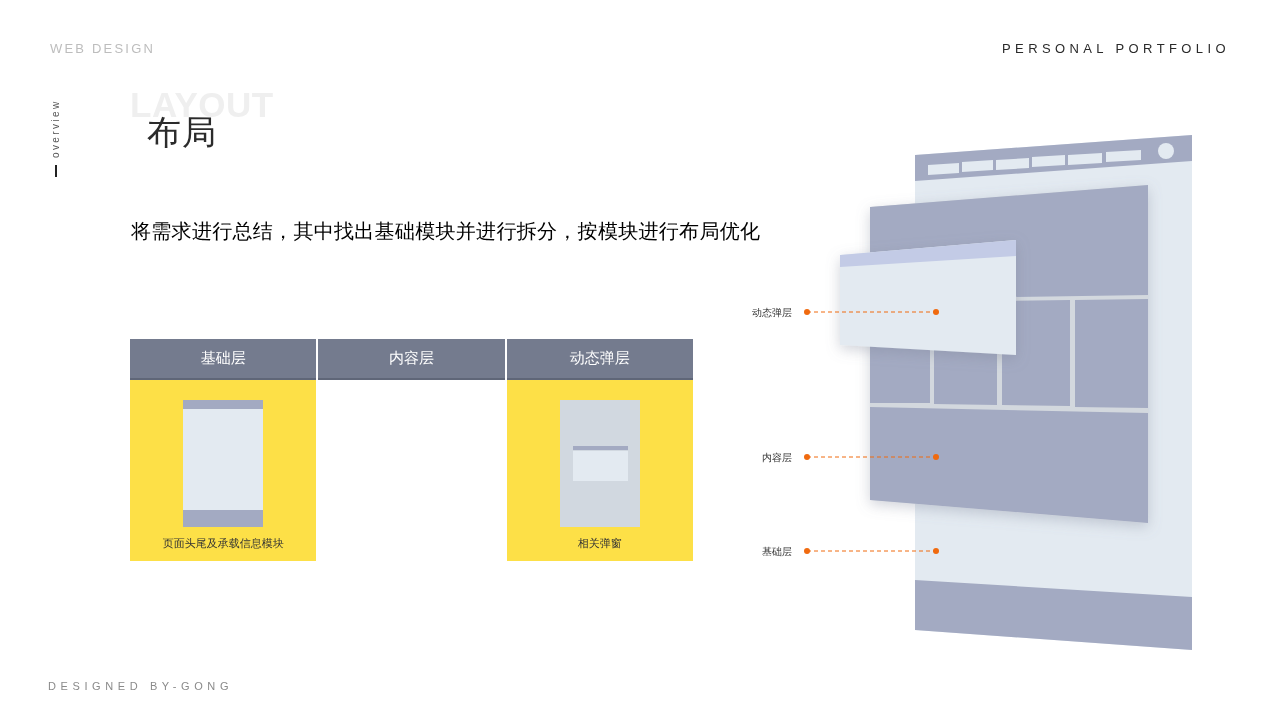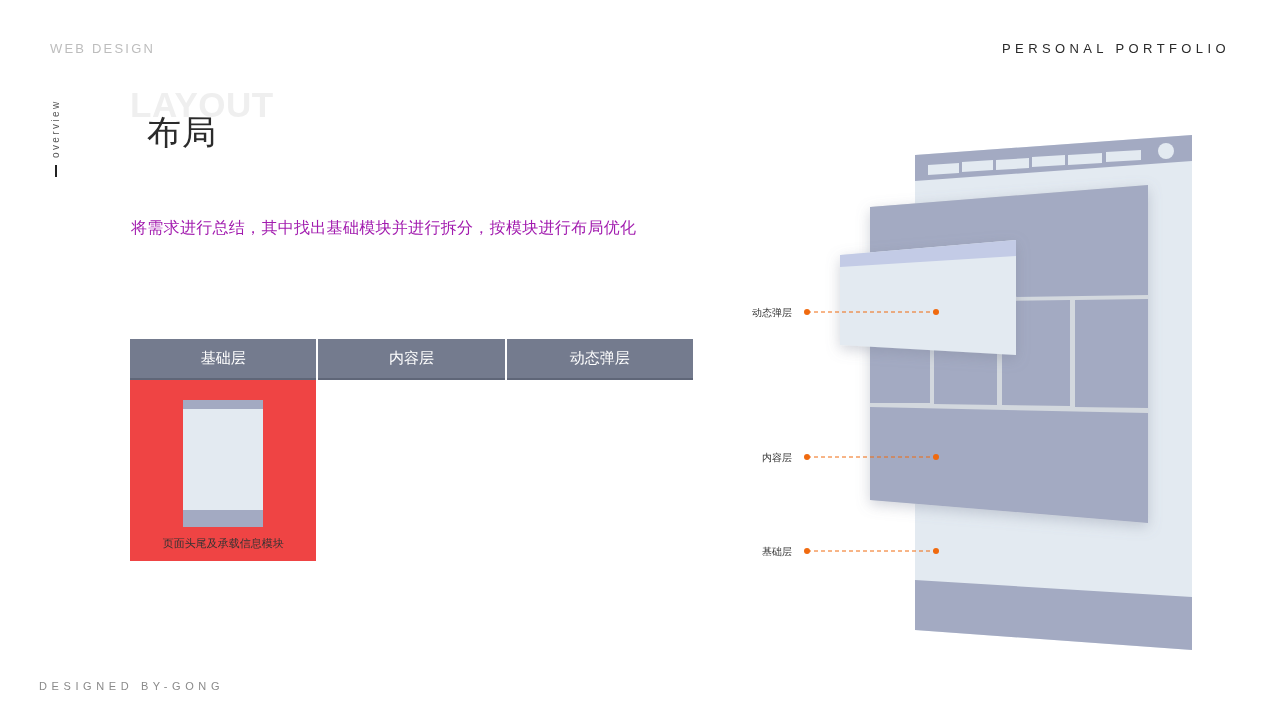--- a/index.html
+++ b/index.html
@@ -1,35 +1,35 @@
 <!DOCTYPE html>
 <html><head>
 <meta charset="utf-8">
 <style>
   * { margin: 0; padding: 0; box-sizing: border-box; }
   html, body { width: 1280px; height: 720px; background: #ffffff; overflow: hidden; }
   body { position: relative; font-family: "DejaVu Sans", "Liberation Sans", sans-serif; color: #333; }
 
   .top-left { position: absolute; left: 50px; top: 41px; font-family: "Liberation Sans", sans-serif; font-size: 13px; letter-spacing: 2.2px; color: #bdbdbd; }
   .top-right { position: absolute; right: 50px; top: 41px; font-family: Liberation Sans, sans-serif; font-size: 13px; letter-spacing: 4.4px; color: #2a2a2a; }
-  .bottom-left { position: absolute; left: 39px; top: 680px; font-family: "Liberation Sans", sans-serif; font-size: 11px; letter-spacing: 4.6px; color: #8a8a8a; }
+  .bottom-left { position: absolute; left: 48px; top: 680px; font-family: "Liberation Sans", sans-serif; font-size: 11px; letter-spacing: 4.6px; color: #8a8a8a; }
 
   .vertical-label { position: absolute; left: 50px; top: 92px; width: 14px; height: 66px; }
   .vertical-label span { position: absolute; left: 0; top: 0; transform-origin: left top; transform: translate(0, 66px) rotate(-90deg); font-family: "Liberation Sans", sans-serif; font-size: 10px; letter-spacing: 2.4px; color: #555; white-space: nowrap; }
   .vertical-bar { position: absolute; left: 55px; top: 165px; width: 2px; height: 12px; background: #222; }
 
   .title-bg { position: absolute; left: 130px; top: 85px; font-family: "Liberation Sans", sans-serif; font-weight: 700; font-size: 35px; color: #efefef; letter-spacing: 0.5px; }
   .title-main { position: absolute; left: 147px; top: 110px; font-size: 34px; font-weight: 400; color: #2b2b2b; letter-spacing: 1px; }
 
-  .subtitle { position: absolute; left: 131px; top: 218px; font-size: 16px; color: #a21caf; letter-spacing: 0.3px; }
+  .subtitle { position: absolute; left: 131px; top: 218px; font-size: 20px; color: #000000; letter-spacing: 0.3px; }
 
   .layer-table { position: absolute; left: 130px; top: 339px; width: 563px; height: 222px; display: flex; gap: 2px; }
   .layer-col { flex: 1; display: flex; flex-direction: column; }
   .layer-head { height: 41px; background: #747b8e; color: #fff; font-size: 15px; display: flex; align-items: center; justify-content: center; border-bottom: 2px solid #5f6678; }
-  .layer-body { flex: 1; background: #ef4444; position: relative; }
+  .layer-body { flex: 1; background: #fde047; position: relative; }
   .layer-caption { position: absolute; left: 0; right: 0; top: 156px; text-align: center; font-size: 11px; color: #333; }
 
   .thumb { position: absolute; left: 50%; top: 20px; width: 80px; height: 127px; margin-left: -40px; }
 
   .illustration { position: absolute; left: 740px; top: 125px; width: 470px; height: 540px; }
   .callout-label { position: absolute; font-size: 10px; color: #333; }
 </style>
 </head>
 <body>
 
@@ -59,20 +59,28 @@
       <div class="layer-caption">页面头尾及承载信息模块</div>
     </div>
   </div>
 
   <div class="layer-col">
     <div class="layer-head">内容层</div>
   </div>
 
   <div class="layer-col">
     <div class="layer-head">动态弹层</div>
+    <div class="layer-body">
+      <svg class="thumb" viewBox="0 0 80 127" width="80" height="127">
+        <rect x="0" y="0" width="80" height="127" fill="#d1d8e0"></rect>
+        <rect x="13" y="46" width="55" height="4" fill="#a3aac2"></rect>
+        <rect x="13" y="51" width="55" height="30" fill="#e3eaf1"></rect>
+      </svg>
+      <div class="layer-caption">相关弹窗</div>
+    </div>
   </div>
 </div>
 
 <div class="illustration">
   <svg width="470" height="540" viewBox="0 0 470 540">
     <defs>
       <filter id="sh" x="-20%" y="-20%" width="140%" height="140%">
         <feDropShadow dx="0" dy="4" stdDeviation="7" flood-color="#7a8093" flood-opacity="0.35"></feDropShadow>
       </filter>
     </defs>

